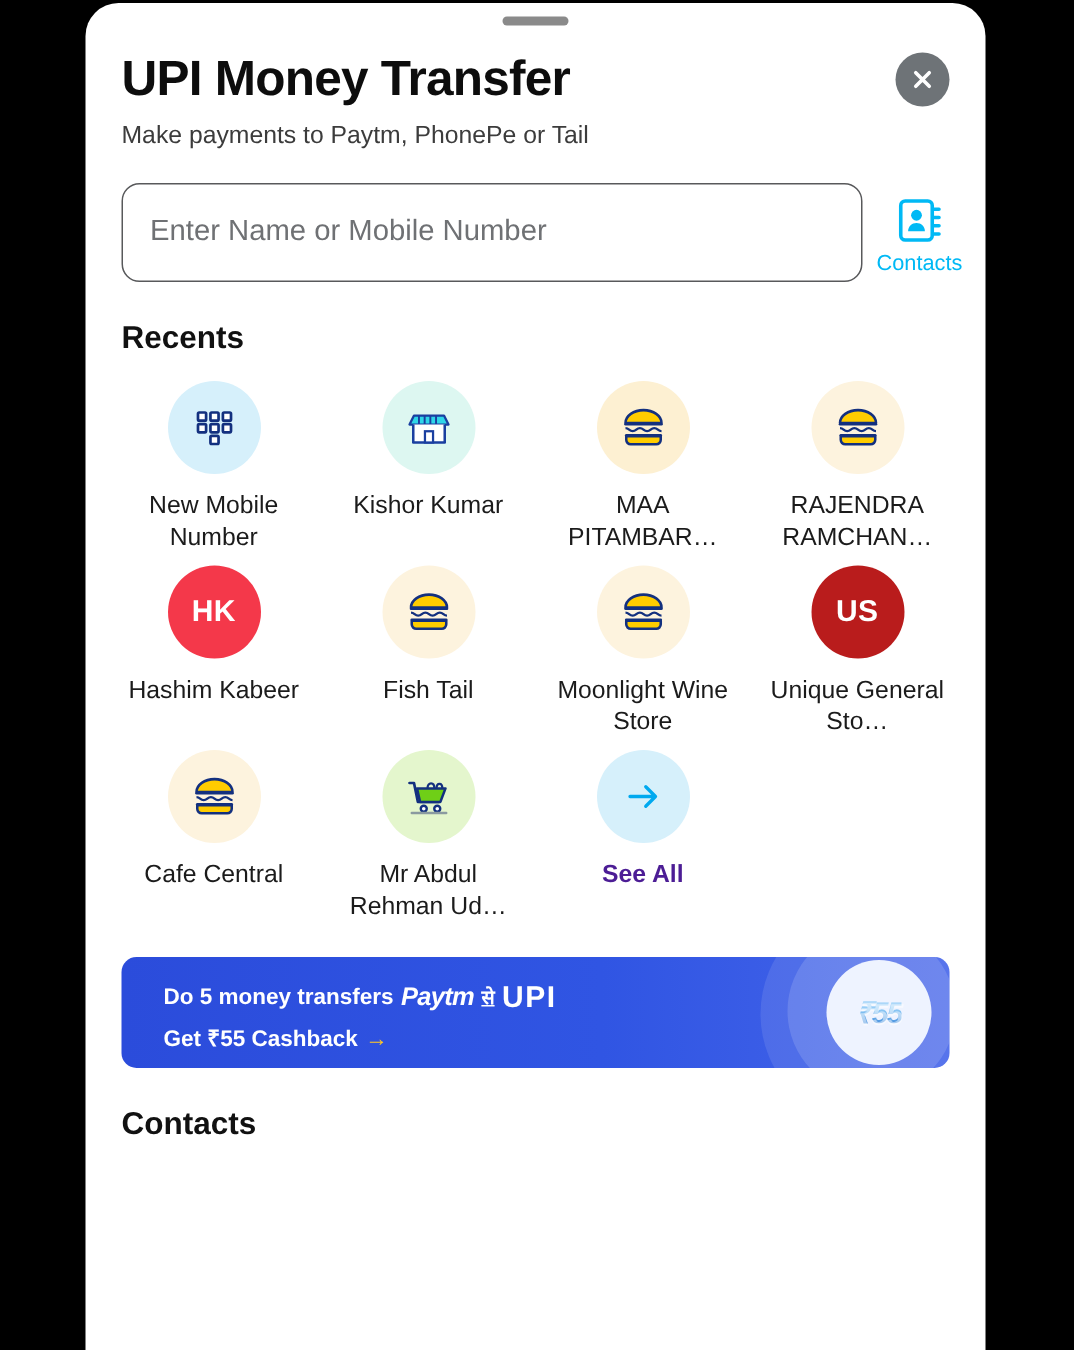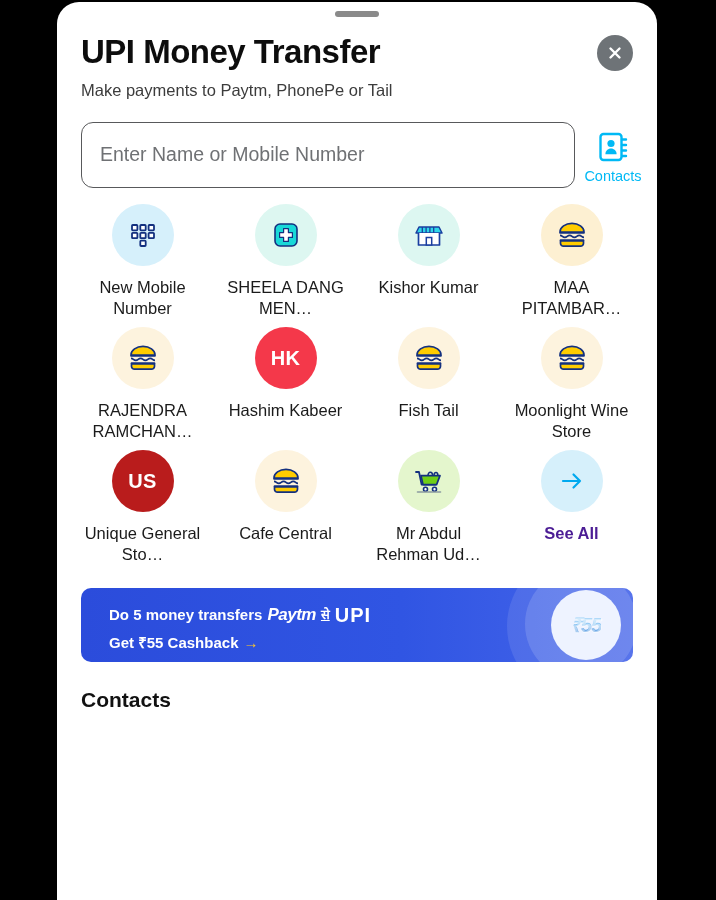--- a/index.html
+++ b/index.html
@@ -154,49 +154,41 @@
       <svg width="34" height="34" viewBox="0 0 34 34">
         <rect x="4.5" y="4" width="21" height="26" rx="3" fill="#ffffff" stroke="#00b9f5" stroke-width="2.4"></rect>
         <circle cx="15" cy="13.5" r="3.6" fill="#00b9f5"></circle>
         <path d="M9.4 24.2c0-3.3 2.5-5.6 5.6-5.6s5.6 2.3 5.6 5.6z" fill="#00b9f5"></path>
         <path d="M26 9.5h4 M26 15h4 M26 20.5h4 M26 26h4" stroke="#00b9f5" stroke-width="2.4" stroke-linecap="round"></path>
       </svg>
       <span id="contacts-shortcut-label">Contacts</span>
     </div>
   </div>
 
+  <div id="recents-heading">Recents</div>
 
   <div id="recents-grid">
 
     <div class="recent-item">
       <div class="avatar" style="background:#d6f0fb">
         <svg width="30" height="30" viewBox="0 0 30 30">
           <g fill="#ffffff" stroke="#13307f" stroke-width="1.8">
             <rect x="4" y="5" width="5.4" height="5.4" rx="0.8"></rect>
             <rect x="12.3" y="5" width="5.4" height="5.4" rx="0.8"></rect>
             <rect x="20.6" y="5" width="5.4" height="5.4" rx="0.8"></rect>
             <rect x="4" y="12.8" width="5.4" height="5.4" rx="0.8"></rect>
             <rect x="12.3" y="12.8" width="5.4" height="5.4" rx="0.8"></rect>
             <rect x="20.6" y="12.8" width="5.4" height="5.4" rx="0.8"></rect>
             <rect x="12.3" y="20.6" width="5.4" height="5.4" rx="0.8"></rect>
           </g>
         </svg>
       </div>
       <div class="recent-label">New Mobile Number</div>
     </div>
 
-    <div class="recent-item">
-      <div class="avatar" style="background:#ddf7f1">
-        <svg width="32" height="32" viewBox="0 0 32 32">
-          <rect x="5" y="5" width="22" height="22" rx="5" fill="#18d8d8" stroke="#13307f" stroke-width="1.6"></rect>
-          <path d="M13.6 9.6h4.8v4h4v4.8h-4v4h-4.8v-4h-4v-4.8h4z" fill="#ffffff" stroke="#13307f" stroke-width="1.2" stroke-linejoin="round"></path>
-        </svg>
-      </div>
-      <div class="recent-label">SHEELA DANG MEN…</div>
-    </div>
 
     <div class="recent-item">
       <div class="avatar" style="background:#ddf7f1">
         <svg width="32" height="32" viewBox="0 0 32 32">
           <path d="M6 8h20l3 6H3z" fill="#2fd6e8" stroke="#1a3fa0" stroke-width="1.5" stroke-linejoin="round"></path>
           <path d="M9.3 8v6 M13.1 8v6 M16.9 8v6 M20.7 8v6" stroke="#1a3fa0" stroke-width="1.3"></path>
           <path d="M5.5 14v12h21V14" fill="#ffffff" stroke="#1a3fa0" stroke-width="1.7" stroke-linejoin="round"></path>
           <rect x="13.3" y="18.5" width="5.4" height="7.5" fill="#ffffff" stroke="#1a3fa0" stroke-width="1.5"></rect>
         </svg>
       </div>

